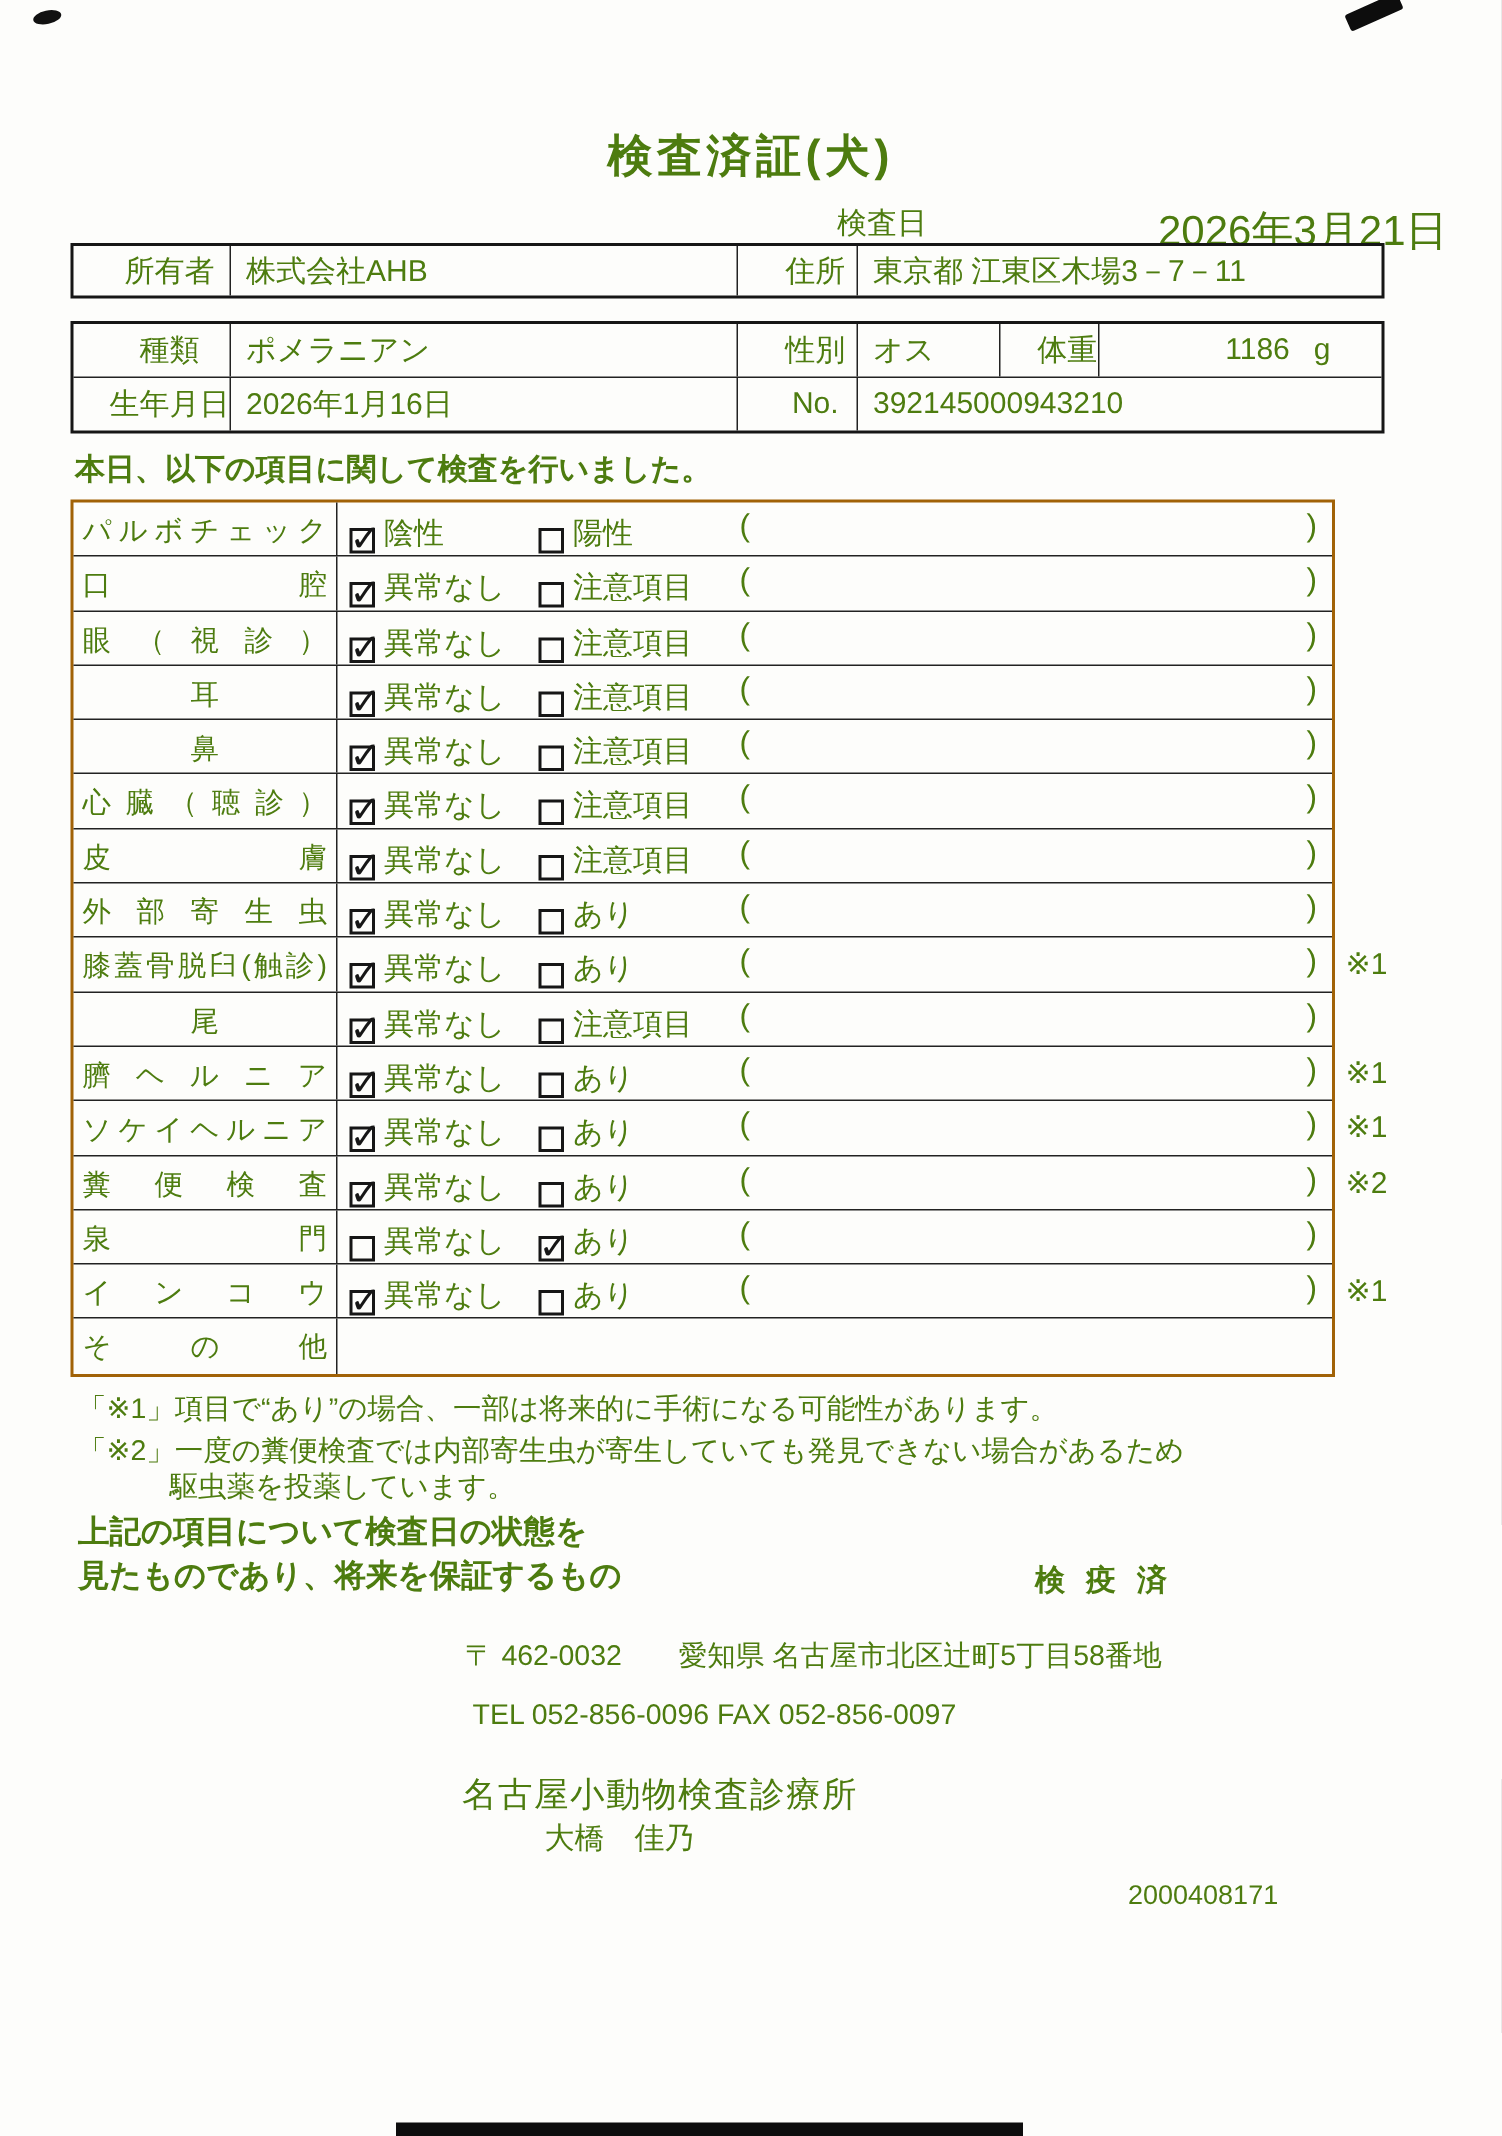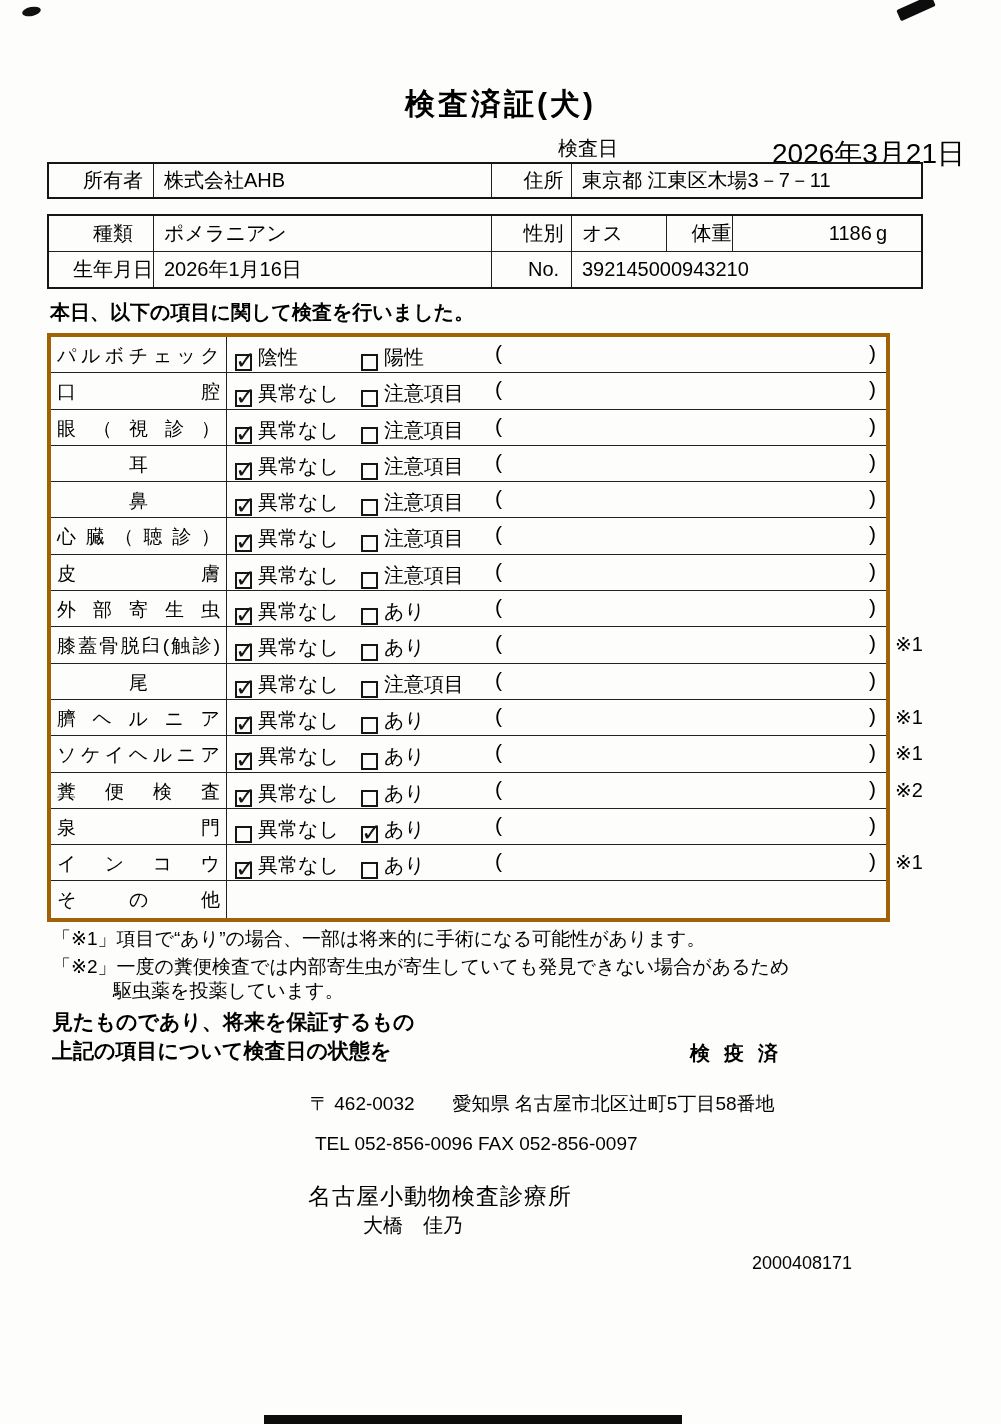--- a/index.html
+++ b/index.html
@@ -1,19 +1,19 @@
 <!DOCTYPE html>
 <html><head>
 <meta charset="utf-8">
 <style>
   * { margin:0; padding:0; box-sizing:border-box; }
   html,body { background:#d9d9d9; }
   .page {
     position:relative; width:1001px; height:1424px; margin:0 auto;
-    background:#fdfdfb; color:#000000; overflow:hidden;
+    background:#fdfdfb; color:#4d7c0f; overflow:hidden;
     font-family:"Liberation Sans","DejaVu Sans",sans-serif;
   }
   .title {
     position:absolute; top:84px; left:0; width:100%;
     text-align:center; font-size:30px; font-weight:bold; letter-spacing:3px;
   }
   .date-label { position:absolute; top:135px; left:558px; font-size:20px; }
   .date-value { position:absolute; top:135px; left:772px; font-size:28px; }
 
   .tbl { position:absolute; border:2px solid #161616; display:flex; background:#fdfdfb; }
@@ -24,28 +24,28 @@
   .pl { padding-left:10px; }
 
   .t1 { left:47px; top:162px; width:876px; height:37px; }
   .t2 { left:47px; top:214px; width:876px; height:75px; flex-direction:column; }
   .t2row { display:flex; height:37px; }
   .w-label { width:105px; }
   .w-val1  { width:338px; }
   .w-label2 { width:80px; }
   .w-sex { width:95px; }
   .w-wlabel { width:66px; }
-  .w-weight { flex:1; justify-content:flex-end; padding-right:34px; gap:4px; }
+  .w-weight { flex:1; justify-content:flex-end; padding-right:34px; gap:16px; }
   .w-flex { flex:1; }
 
   .intro { position:absolute; left:50px; top:299px; font-size:20px; font-weight:bold; }
 
   #inspection-table {
     position:absolute; left:47px; top:333px; width:843px;
-    border:4px solid #a16207; background:#fdfdfb;
+    border:2px solid #a16207; background:#fdfdfb;
   }
   .irow { position:relative; display:flex; height:36.3px; border-bottom:1.5px solid #222; }
   .irow:last-child { border-bottom:none; }
   .item-cell {
     width:176px; border-right:1.5px solid #222; font-size:19px;
     padding:6px 6px 0 6px; white-space:nowrap; overflow:hidden;
     text-align:justify; text-align-last:justify;
   }
   .item-cell.center { text-align:center; text-align-last:center; }
   .content-cell { position:relative; flex:1; font-size:20px; }
@@ -360,22 +360,22 @@
         <div class="item-cell">その他</div>
         <div class="content-cell"></div>
       </div>
     </div>
 
   <div class="footnote fn1">「※1」項目で“あり”の場合、一部は将来的に手術になる可能性があります。</div>
   <div class="footnote fn2">「※2」一度の糞便検査では内部寄生虫が寄生していても発見できない場合があるため</div>
   <div class="footnote fn3">駆虫薬を投薬しています。</div>
 
   <div class="disclaimer">
+    <div>上記の項目について検査日の状態を</div>
     <div>見たものであり、将来を保証するもの</div>
-    <div>上記の項目について検査日の状態を</div>
   </div>
 
   <div class="stamp">検疫済</div>
 
   <div class="addr-line">
     <span>〒 462-0032</span>
     <span>愛知県 名古屋市北区辻町5丁目58番地</span>
   </div>
   <div class="tel-line">TEL 052-856-0096   FAX 052-856-0097</div>
   <div class="clinic-name">名古屋小動物検査診療所</div>

